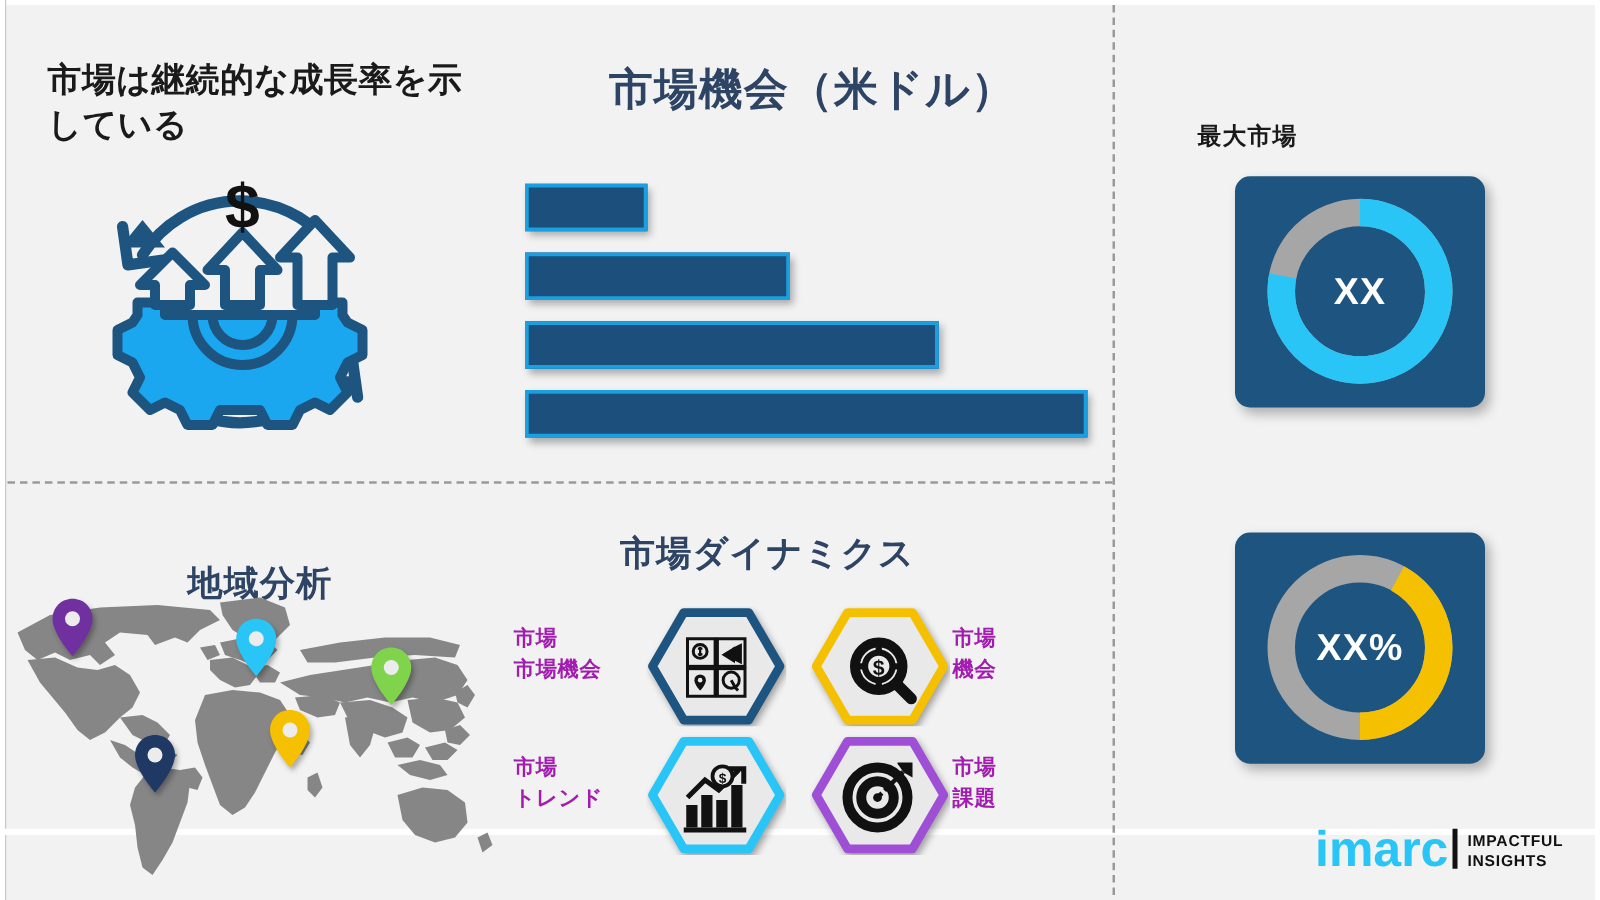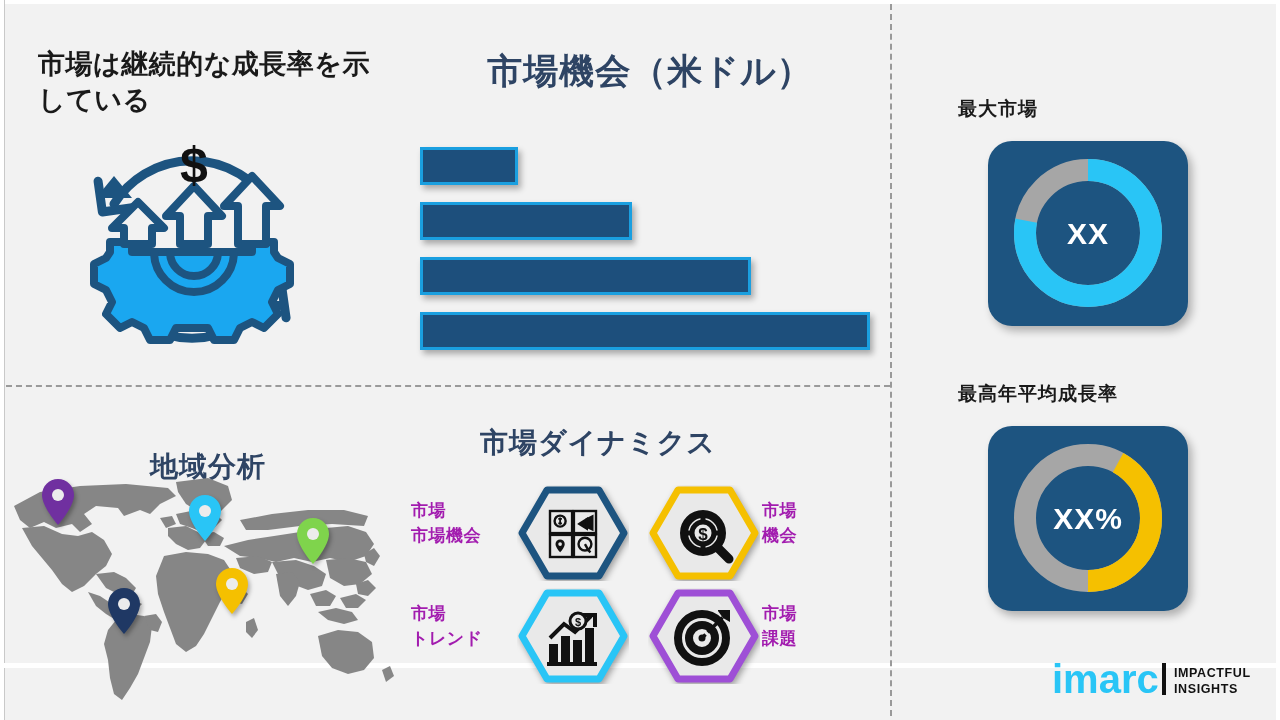--- a/index.html
+++ b/index.html
@@ -48,21 +48,21 @@
     width: 460px; text-align: center;
     font-size: 35px; font-weight: bold;
     color: #2e4464; letter-spacing: 1px;
   }
   .h-region {
     position: absolute; left: 150px; top: 424px;
     font-size: 28px; font-weight: bold;
     color: #2e4464; letter-spacing: 1px; margin-top: 24px;
   }
   .h-dynamics {
-    position: absolute; left: 398px; top: 424px;
+    position: absolute; left: 414px; top: 424px;
     width: 400px; text-align: center;
     font-size: 28px; font-weight: bold;
     color: #2e4464; letter-spacing: 1px;
   }
   .h-donut {
     position: absolute; width: 260px; 
     font-size: 19px; font-weight: bold; color: #1a1a1a;
     letter-spacing: 1px;
   }
   #donut1-label { left: 958px; top: 96px; }
@@ -80,21 +80,21 @@
     background: #1d4f7c;
     border: 3px solid #1a9fe0;
     box-shadow: 3px 4px 6px rgba(0,0,0,0.30);
   }
 
   
   .donut-card {
     position: absolute;
     width: 200px; height: 185px;
     background: #1d5480;
-    border-radius: 24px;
+    border-radius: 12px;
     box-shadow: 4px 5px 9px rgba(0,0,0,0.28);
   }
   #donut1-card { left: 988px; top: 141px; }
   #donut2-card { left: 988px; top: 426px; }
   .donut-svg { position: absolute; left: 0; top: 0; }
   .donut-center-text {
     position: absolute; left: 0; top: 0;
     width: 200px; height: 185px;
     display: flex; align-items: center; justify-content: center;
     color: #ffffff; font-weight: bold; font-size: 30px;
@@ -183,21 +183,20 @@
 
   <div class="h-donut" id="donut1-label">最大市場</div>
   <div class="donut-card" id="donut1-card">
     <svg class="donut-svg" width="200" height="185" viewBox="0 0 200 185">
       <circle cx="100" cy="92" r="63" fill="none" stroke="#a6a6a6" stroke-width="22"></circle>
       <circle id="donut1-arc" cx="100" cy="92" r="63" fill="none" stroke="#29c5f6" stroke-width="22" transform="rotate(-90 100 92)" stroke-dasharray="308.7557259948049 395.84067435231395"></circle>
     </svg>
     <div class="donut-center-text">XX</div>
   </div>
 
-  <div class="h-donut" id="donut2-label">最高年平均成長率</div>
   <div class="donut-card" id="donut2-card">
     <svg class="donut-svg" width="200" height="185" viewBox="0 0 200 185">
       <circle cx="100" cy="92" r="63" fill="none" stroke="#a6a6a6" stroke-width="22"></circle>
       <circle id="donut2-arc" cx="100" cy="92" r="63" fill="none" stroke="#f5c000" stroke-width="22" transform="rotate(-90 100 92) scale(-1,1) translate(-200,0)" stroke-dasharray="166.25308322797187 395.84067435231395"></circle>
     </svg>
     <div class="donut-center-text">XX%</div>
   </div>
 
   <div class="h-region">地域分析</div>
 

